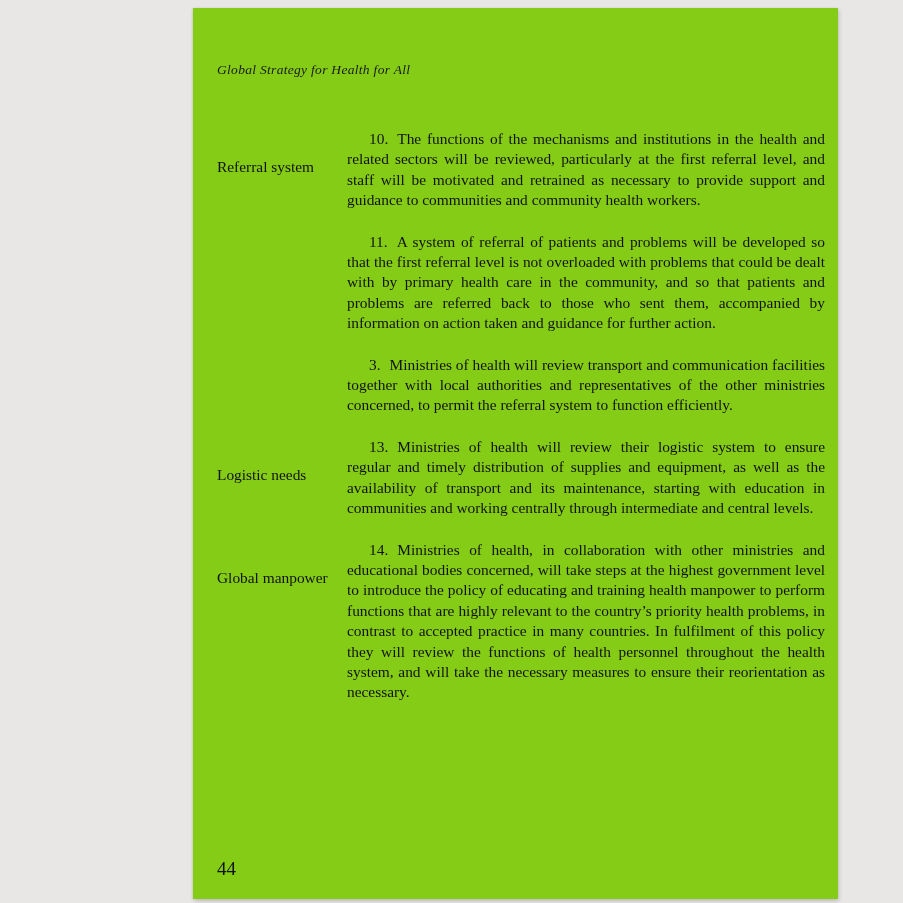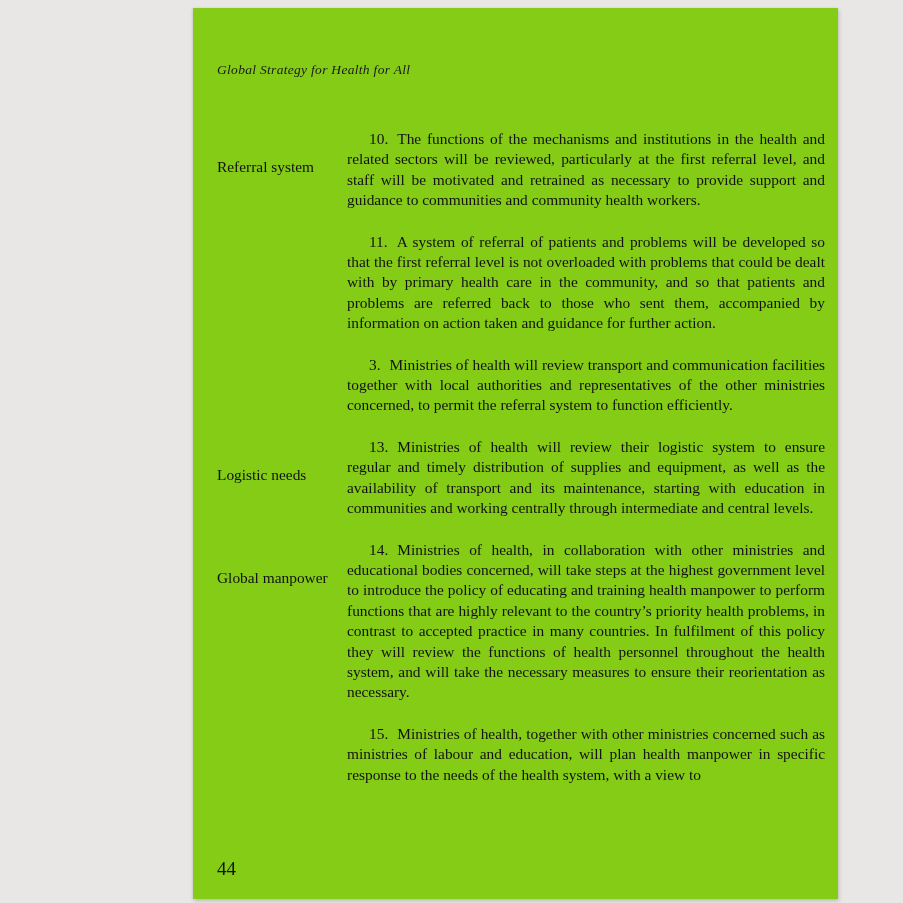--- a/index.html
+++ b/index.html
@@ -96,19 +96,18 @@
     <div class="paragraphs">
   <p class="para"><span class="pnum">13.</span><span class="ptext">Ministries of health will review their logistic system to ensure regular and timely distribution of supplies and equipment, as well as the availability of transport and its maintenance, starting with education in communities and working centrally through intermediate and central levels.</span></p>
 </div>
   </section>
 
   <section class="section">
     <div class="margin-label">Global manpower</div>
     <div class="paragraphs">
   <p class="para"><span class="pnum">14.</span><span class="ptext">Ministries of health, in collaboration with other ministries and educational bodies concerned, will take steps at the highest government level to introduce the policy of educating and training health manpower to perform functions that are highly relevant to the country’s priority health problems, in contrast to accepted practice in many countries. In fulfilment of this policy they will review the functions of health personnel throughout the health system, and will take the necessary measures to ensure their reorientation as necessary.</span></p>
 
-  <p class="para"><span class="pnum">15.</span><span class="ptext">Ministries of health, together with other ministries concerned such as ministries of labour and education, will plan health manpower in specific response to the needs of the health system, with a view to</span></p>
 </div>
   </section>
 </div>
 
   <div class="page-number">44</div>
 </div>
 
 </body></html>

